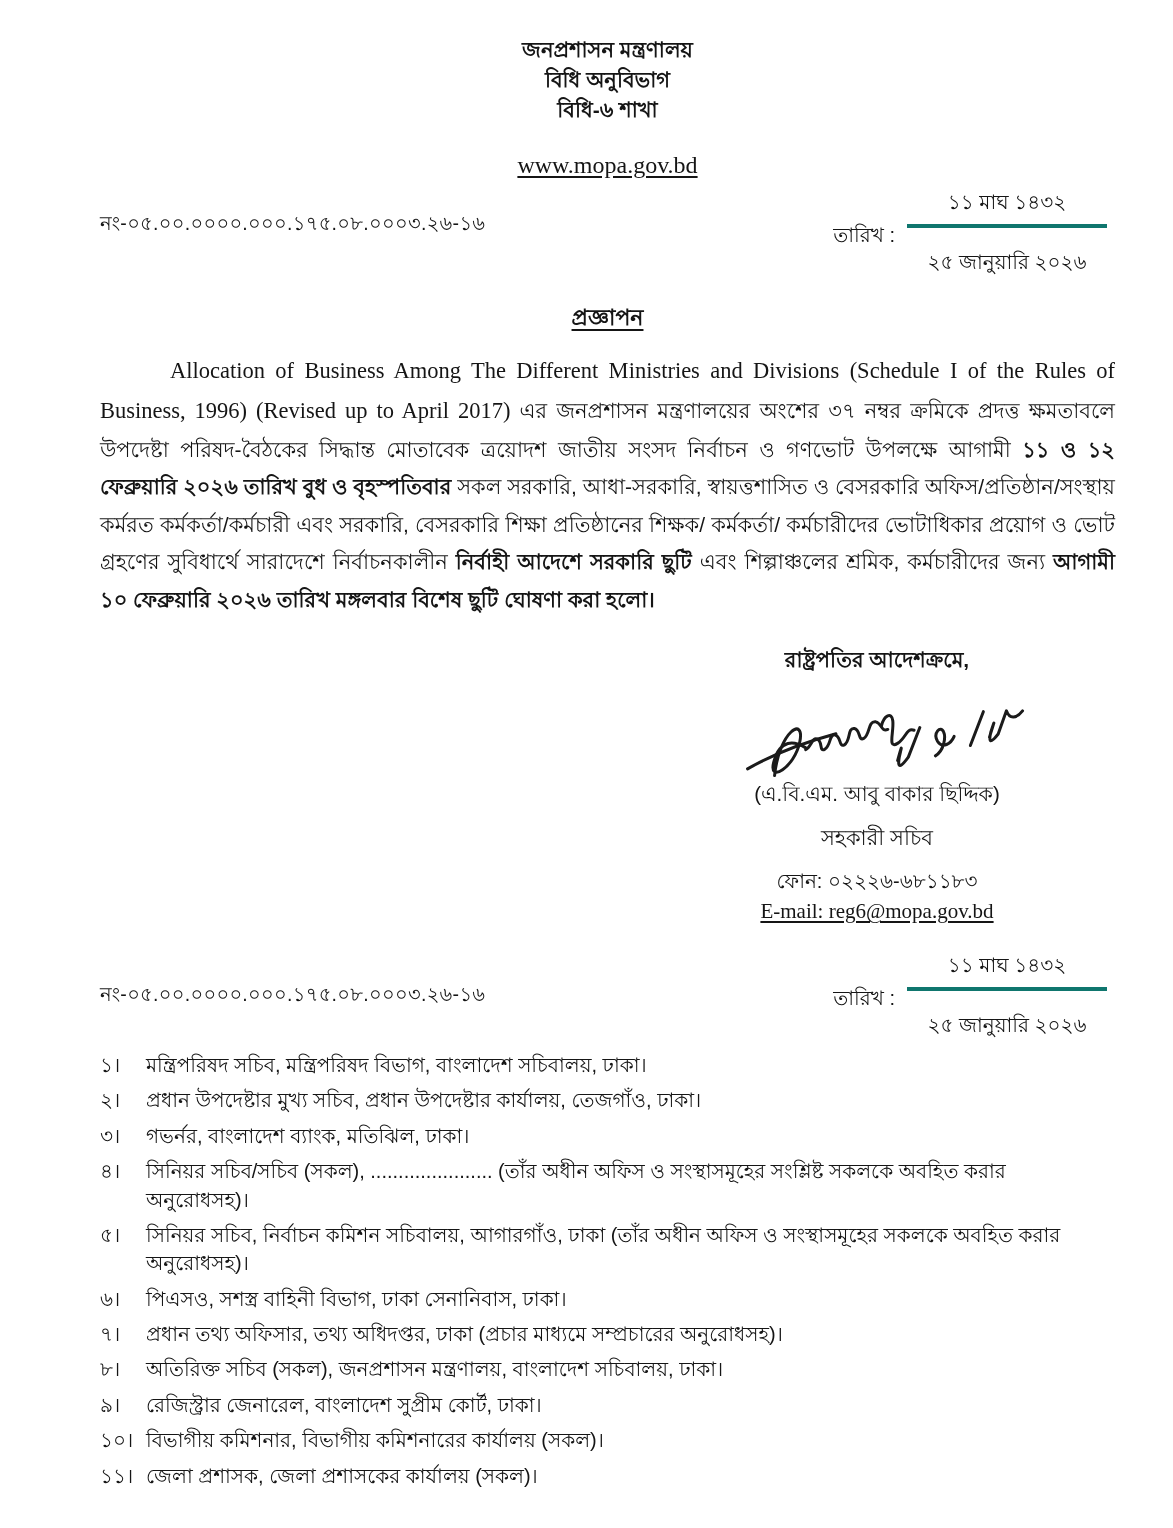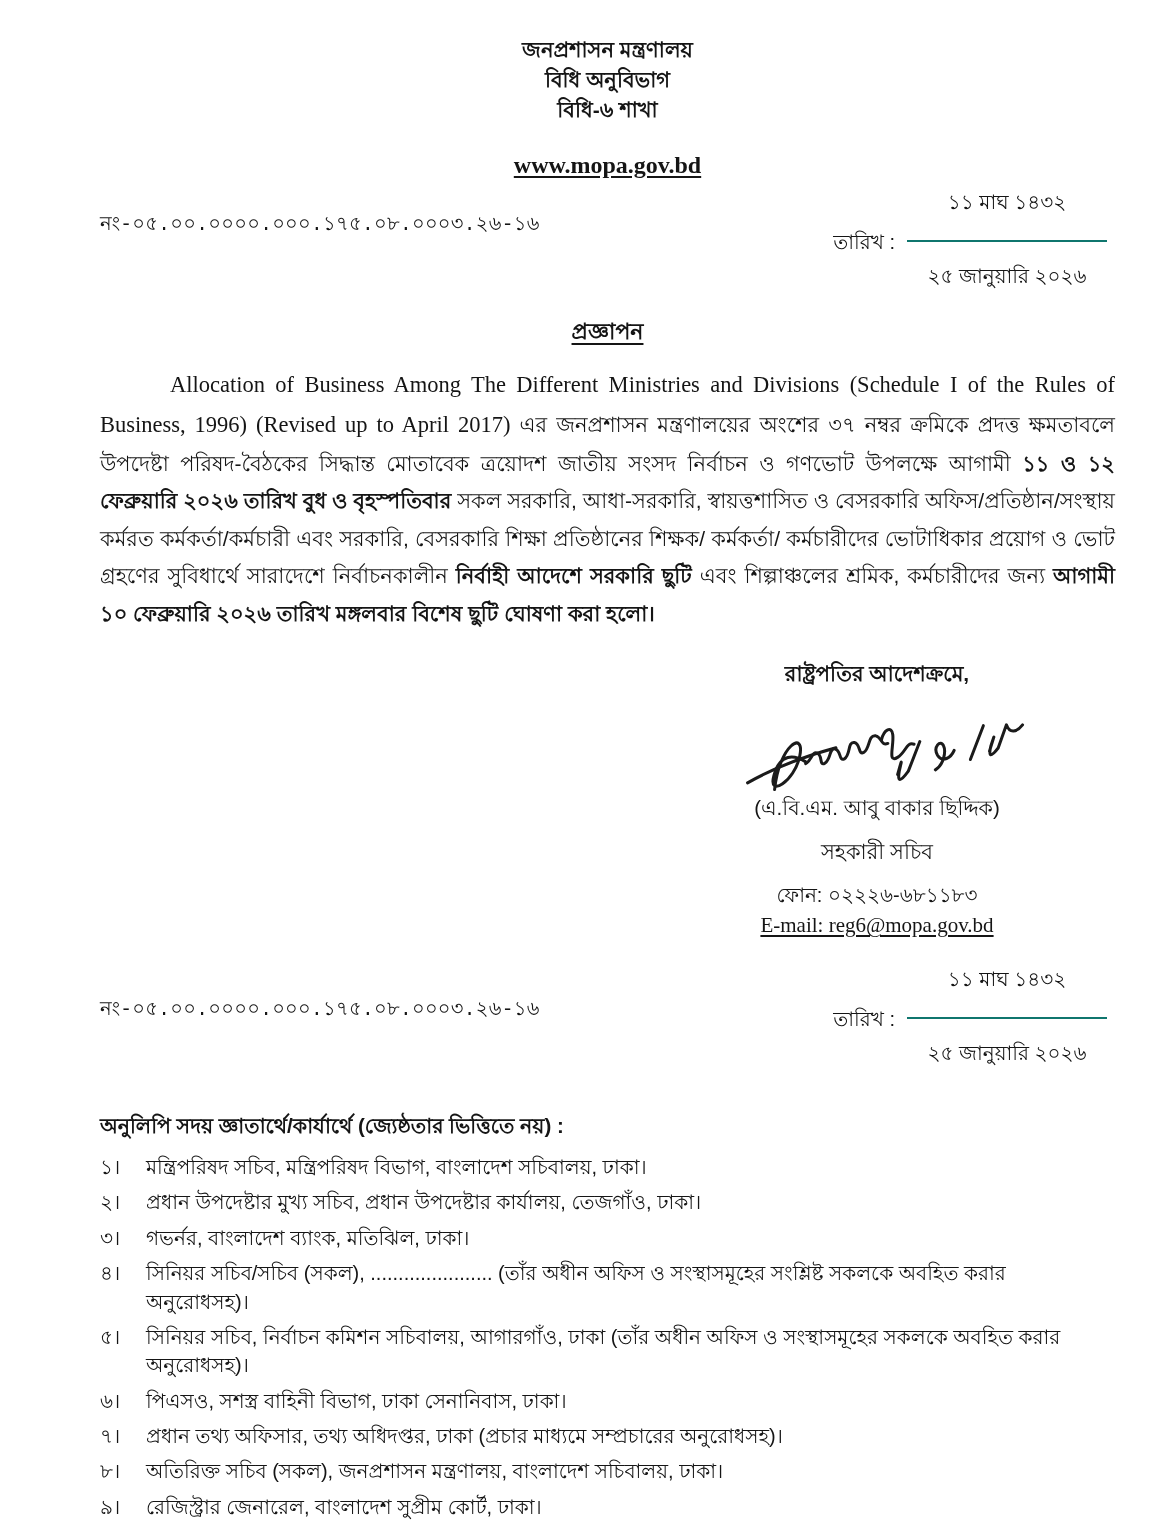--- a/index.html
+++ b/index.html
@@ -12,31 +12,31 @@
   }
   .page { width: 1173px; min-height: 1528px; padding: 30px 58px 20px 100px; position: relative; }
 
   
   .letterhead { text-align: center; line-height: 1.0; }
   .lh-line { display: block; font-weight: bold; font-size: 22px; margin: 9px 0; }
   .lh-line.l2 { font-size: 21px; }
   .lh-site {
     display: inline-block; margin-top: 8px;
     font-family: "Liberation Serif", "DejaVu Serif", serif;
-    font-weight: bold; font-size: 24px;
+    font-weight: normal; font-size: 24px;
     text-decoration: underline; text-underline-offset: 3px;
   }
 
   
   .memo-row { display: flex; justify-content: space-between; align-items: flex-start; margin-top: 10px; }
-  .memo-no { font-size: 19.5px; margin-top: 22px; letter-spacing: .3px; font-family: Liberation Mono, monospace; }
+  .memo-no { font-size: 19.5px; margin-top: 22px; letter-spacing: .3px; }
   .date-wrap { display: flex; align-items: center; gap: 12px; padding-right: 8px; }
   .date-label { font-size: 20px; margin-top: 6px; }
   .date-stack { text-align: center; font-size: 20px; min-width: 200px; }
-  .date-top { display: block; padding: 0 10px 20px; border-bottom: 2px solid #0f766e; }
+  .date-top { display: block; padding: 0 10px 4px; border-bottom: 4px solid #0f766e; }
   .date-bottom { display: block; padding-top: 19px; }
 
   
   .doc-title {
     width: fit-content; margin: 20px auto 6px;
     font-weight: bold; font-size: 22px;
     text-decoration: underline; text-underline-offset: 4px;
   }
 
   
@@ -128,21 +128,20 @@
     <div class="memo-no">নং-০৫.০০.০০০০.০০০.১৭৫.০৮.০০০৩.২৬-১৬</div>
     <div class="date-wrap">
       <div class="date-label">তারিখ :</div>
       <div class="date-stack">
         <span class="date-top">১১ মাঘ ১৪৩২</span>
         <span class="date-bottom">২৫ জানুয়ারি ২০২৬</span>
       </div>
     </div>
   </div>
 
-  <div class="copy-heading">অনুলিপি সদয় জ্ঞাতার্থে/কার্যার্থে (জ্যেষ্ঠতার ভিত্তিতে নয়) :</div>
   <div class="copy-list">
     <div class="copy-item">
         <span class="num">১।</span>
         <span class="txt">মন্ত্রিপরিষদ সচিব, মন্ত্রিপরিষদ বিভাগ, বাংলাদেশ সচিবালয়, ঢাকা।</span>
       </div>
     <div class="copy-item">
         <span class="num">২।</span>
         <span class="txt">প্রধান উপদেষ্টার মুখ্য সচিব, প্রধান উপদেষ্টার কার্যালয়, তেজগাঁও, ঢাকা।</span>
       </div>
     <div class="copy-item">

